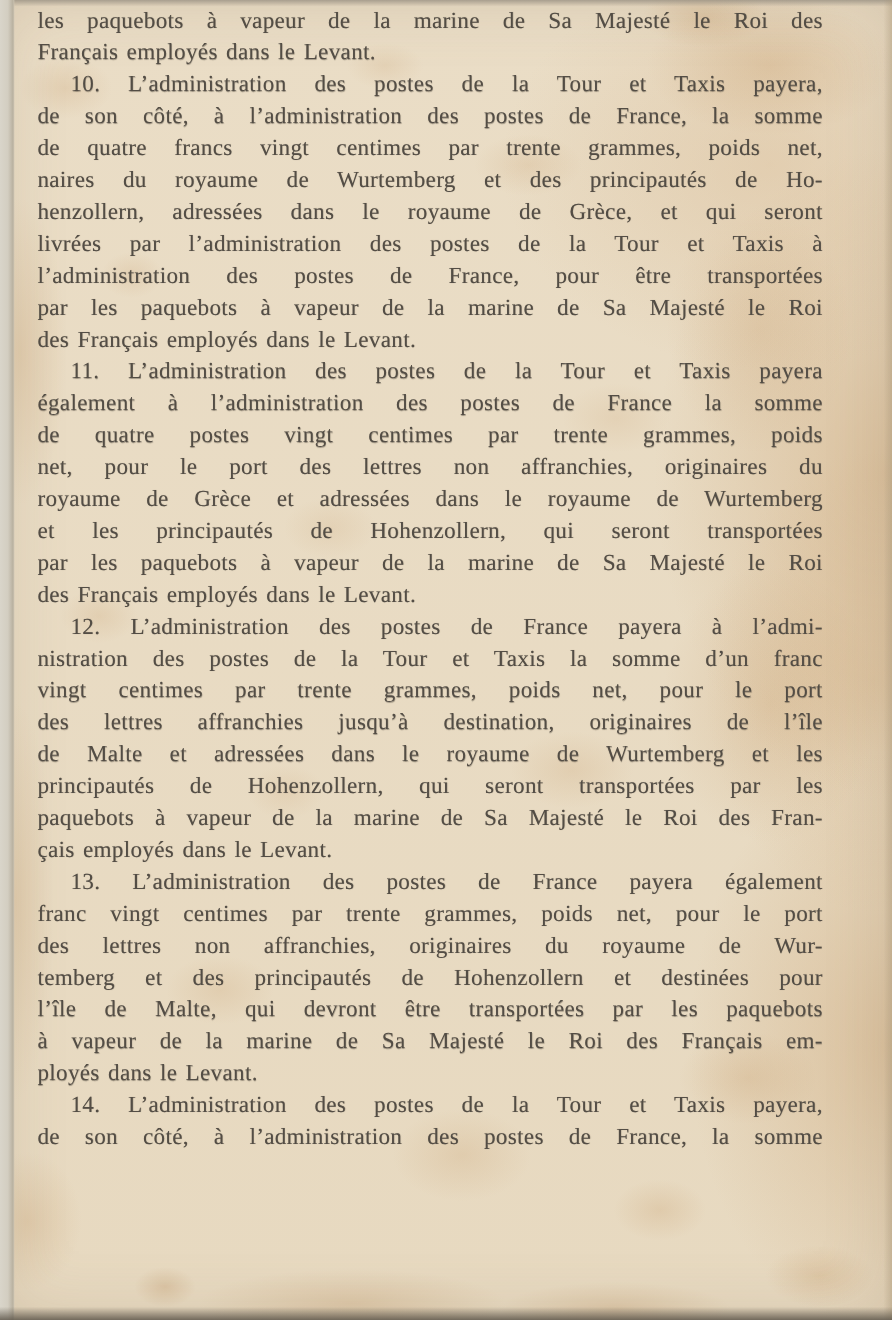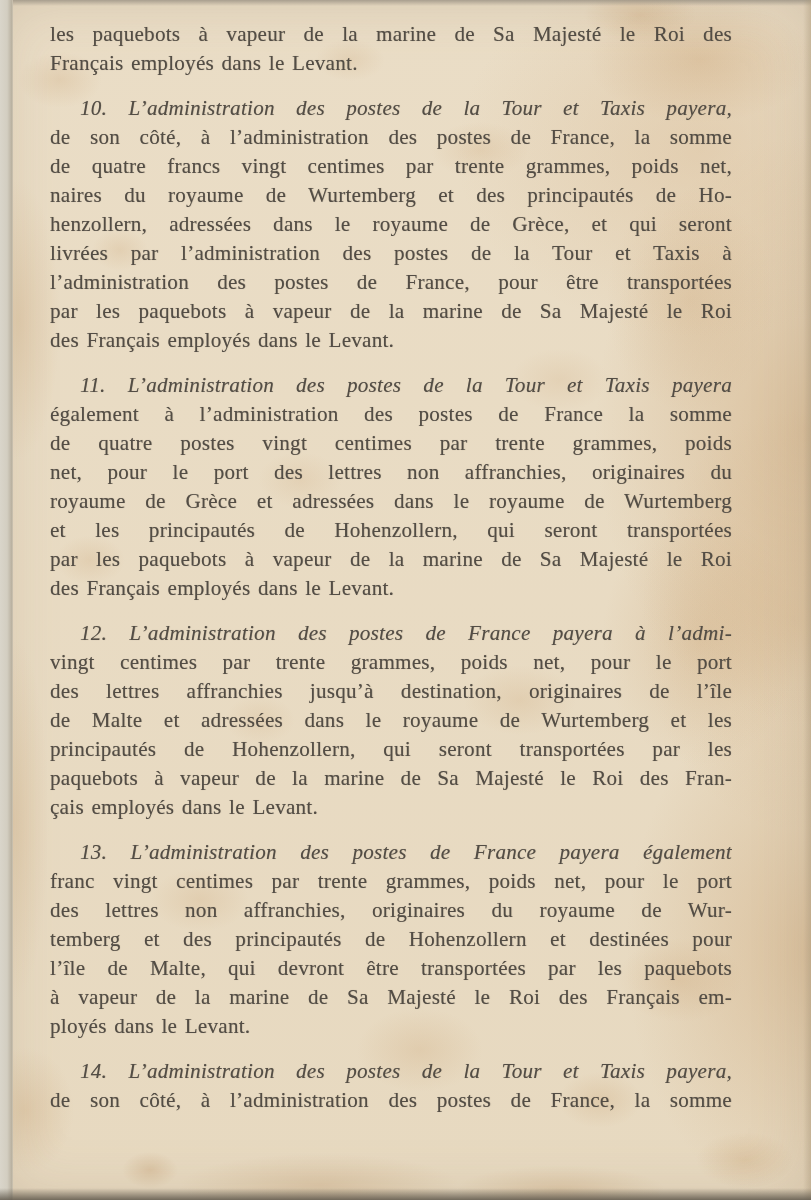--- a/index.html
+++ b/index.html
@@ -47,23 +47,23 @@
   .edge-right{position:absolute;right:0;top:0;bottom:0;width:8px;
     background:linear-gradient(to left,rgba(170,152,122,.45),rgba(170,152,122,0));}
   .text-block{
     position:absolute;left:34px;top:4px;width:714px;
     font-family:"Liberation Serif","DejaVu Serif",serif;
     font-size:21px;line-height:29px;
     color:#534d45;
     letter-spacing:.3px;word-spacing:2px;
     text-shadow:.3px .3px .7px rgba(72,64,54,.45);
   }
-  .paragraph{margin:16px;}
+  .paragraph{margin:0;}
   .line{height:29px;text-align:justify;text-align-last:justify;white-space:normal;overflow:hidden;}
-  .line.pfirst{text-indent:30px;font-style:italic;}
+  .line.pfirst{text-indent:30px;}
   .line.plast{text-align-last:left;}
 </style>
 </head>
 <body>
 
 <div class="page">
   <div class="edge-top"></div>
   <div class="edge-left"></div>
   <div class="edge-right"></div>
   <div class="edge-bottom"></div>
@@ -88,20 +88,21 @@
         <div class="line">également à l’administration des postes de France la somme</div>
         <div class="line">de quatre postes vingt centimes par trente grammes, poids</div>
         <div class="line">net, pour le port des lettres non affranchies, originaires du</div>
         <div class="line">royaume de Grèce et adressées dans le royaume de Wurtemberg</div>
         <div class="line">et les principautés de Hohenzollern, qui seront transportées</div>
         <div class="line">par les paquebots à vapeur de la marine de Sa Majesté le Roi</div>
         <div class="line plast">des Français employés dans le Levant.</div>
       </div>
       <div class="paragraph">
         <div class="line pfirst">12. L’administration des postes de France payera à l’admi-</div>
+        <div class="line">nistration des postes de la Tour et Taxis la somme d’un franc</div>
         <div class="line">vingt centimes par trente grammes, poids net, pour le port</div>
         <div class="line">des lettres affranchies jusqu’à destination, originaires de l’île</div>
         <div class="line">de Malte et adressées dans le royaume de Wurtemberg et les</div>
         <div class="line">principautés de Hohenzollern, qui seront transportées par les</div>
         <div class="line">paquebots à vapeur de la marine de Sa Majesté le Roi des Fran-</div>
         <div class="line plast">çais employés dans le Levant.</div>
       </div>
       <div class="paragraph">
         <div class="line pfirst">13. L’administration des postes de France payera également</div>
         <div class="line">franc vingt centimes par trente grammes, poids net, pour le port</div>

